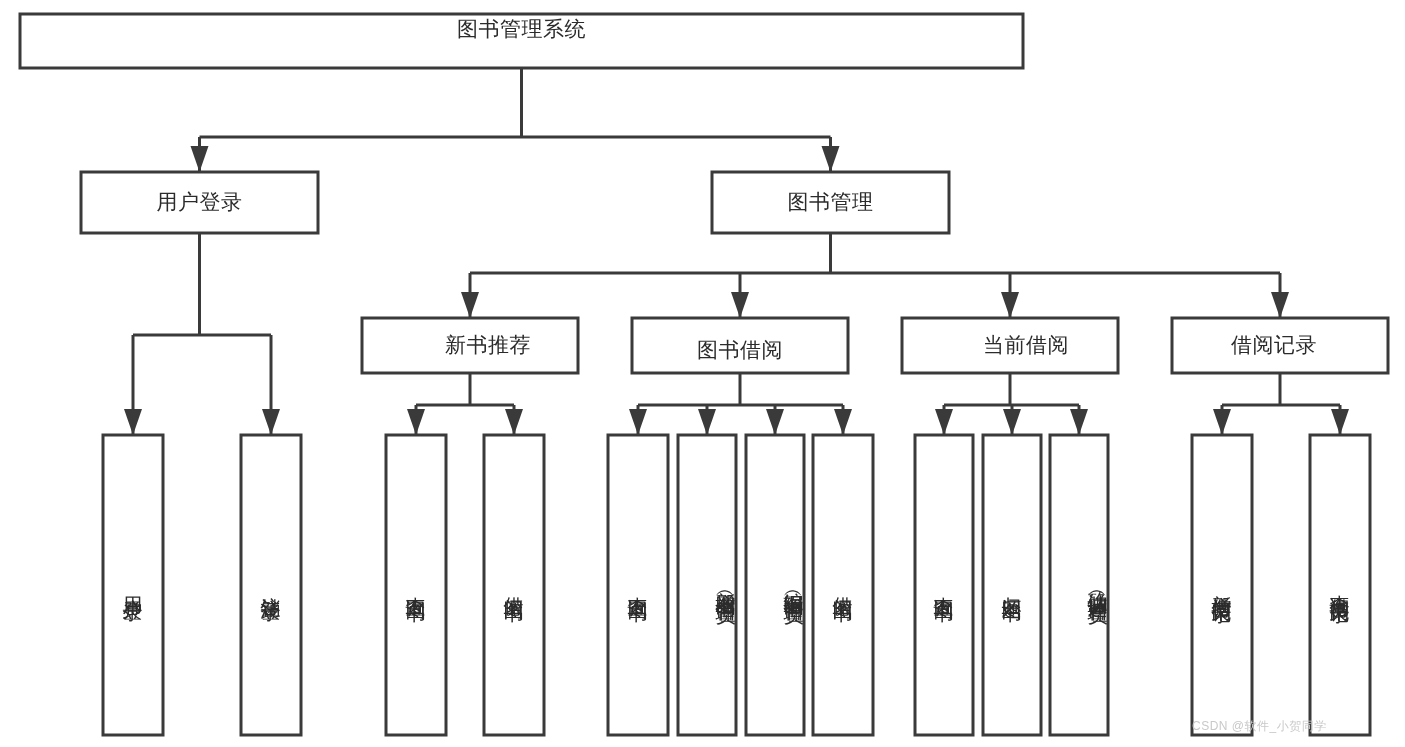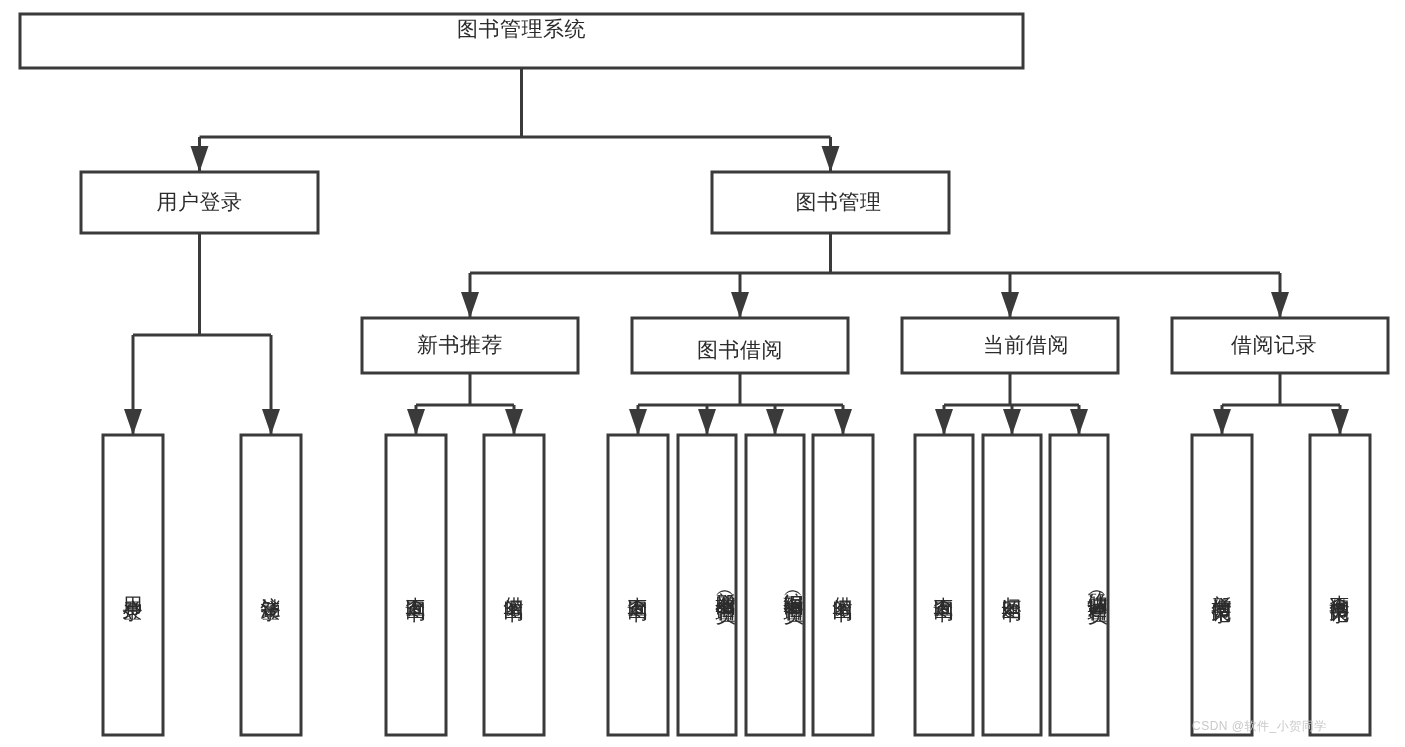--- a/index.html
+++ b/index.html
@@ -154,22 +154,22 @@
         <rect class="node-box" x="915" y="435" width="58" height="300"></rect>
         <rect class="node-box" x="983" y="435" width="58" height="300"></rect>
         <rect class="node-box" x="1050" y="435" width="58" height="300"></rect>
         <rect class="node-box" x="1192" y="435" width="60" height="300"></rect>
         <rect class="node-box" x="1310" y="435" width="60" height="300"></rect>
       </g>
   </svg>
   <div id="label-layer">
       <div class="node-label horiz" style="left: 20px; top: 2px; width: 1003px; height: 54px;">图书管理系统</div>
       <div class="node-label horiz" style="left: 81px; top: 172px; width: 237px; height: 61px;">用户登录</div>
-      <div class="node-label horiz" style="left: 712px; top: 172px; width: 237px; height: 61px; margin-left: 8px;">图书管理</div>
-      <div class="node-label horiz" style="left: 352px; top: 318px; width: 216px; height: 55px;">新书推荐</div>
+      <div class="node-label horiz" style="left: 712px; top: 172px; width: 237px; height: 61px;">图书管理</div>
+      <div class="node-label horiz" style="left: 380px; top: 318px; width: 216px; height: 55px;">新书推荐</div>
       <div class="node-label horiz" style="left: 632px; top: 318px; width: 216px; height: 65px;">图书借阅</div>
       <div class="node-label horiz" style="left: 902px; top: 318px; width: 248px; height: 55px;">当前借阅</div>
       <div class="node-label horiz" style="left: 1172px; top: 318px; width: 204px; height: 55px;">借阅记录</div>
       <div class="node-label vert mid" style="left: 103px; top: 441px; width: 60px; height: 288px;">用户登录</div>
       <div class="node-label vert mid" style="left: 241px; top: 441px; width: 60px; height: 288px;">注销登录</div>
       <div class="node-label vert mid" style="left: 386px; top: 441px; width: 60px; height: 288px;">查询图书</div>
       <div class="node-label vert mid" style="left: 484px; top: 441px; width: 60px; height: 288px;">借阅图书</div>
       <div class="node-label vert mid" style="left: 608px; top: 441px; width: 60px; height: 288px;">查询图书</div>
       <div class="node-label vert" style="left: 678px; top: 441px; width: 58px; height: 288px;">新增图书（管理员）</div>
       <div class="node-label vert" style="left: 746px; top: 441px; width: 58px; height: 288px;">编辑图书（管理员）</div>

